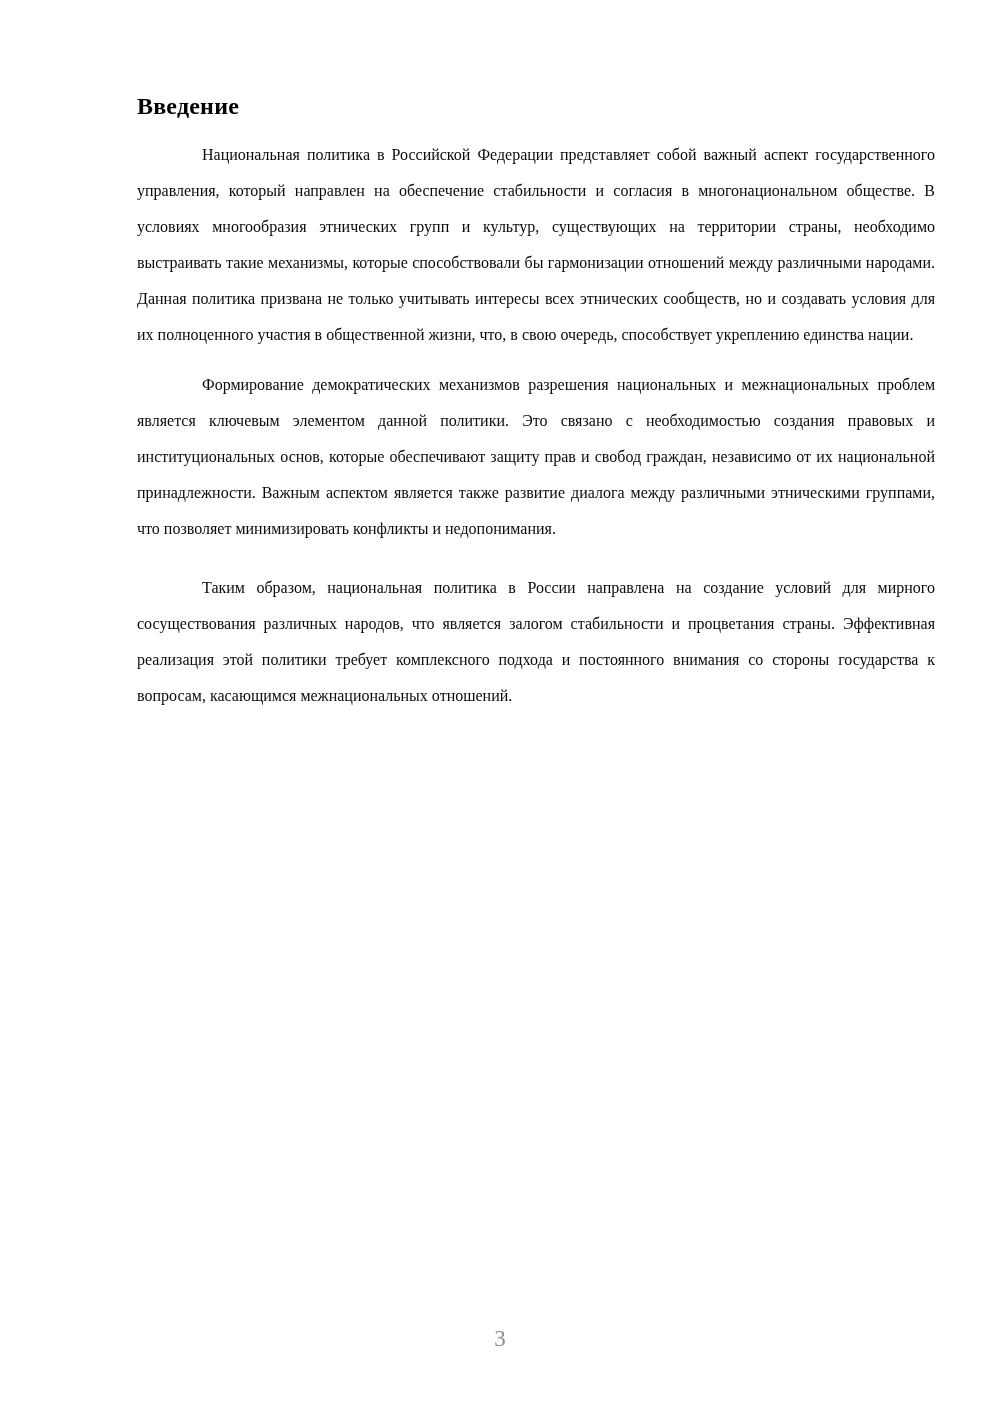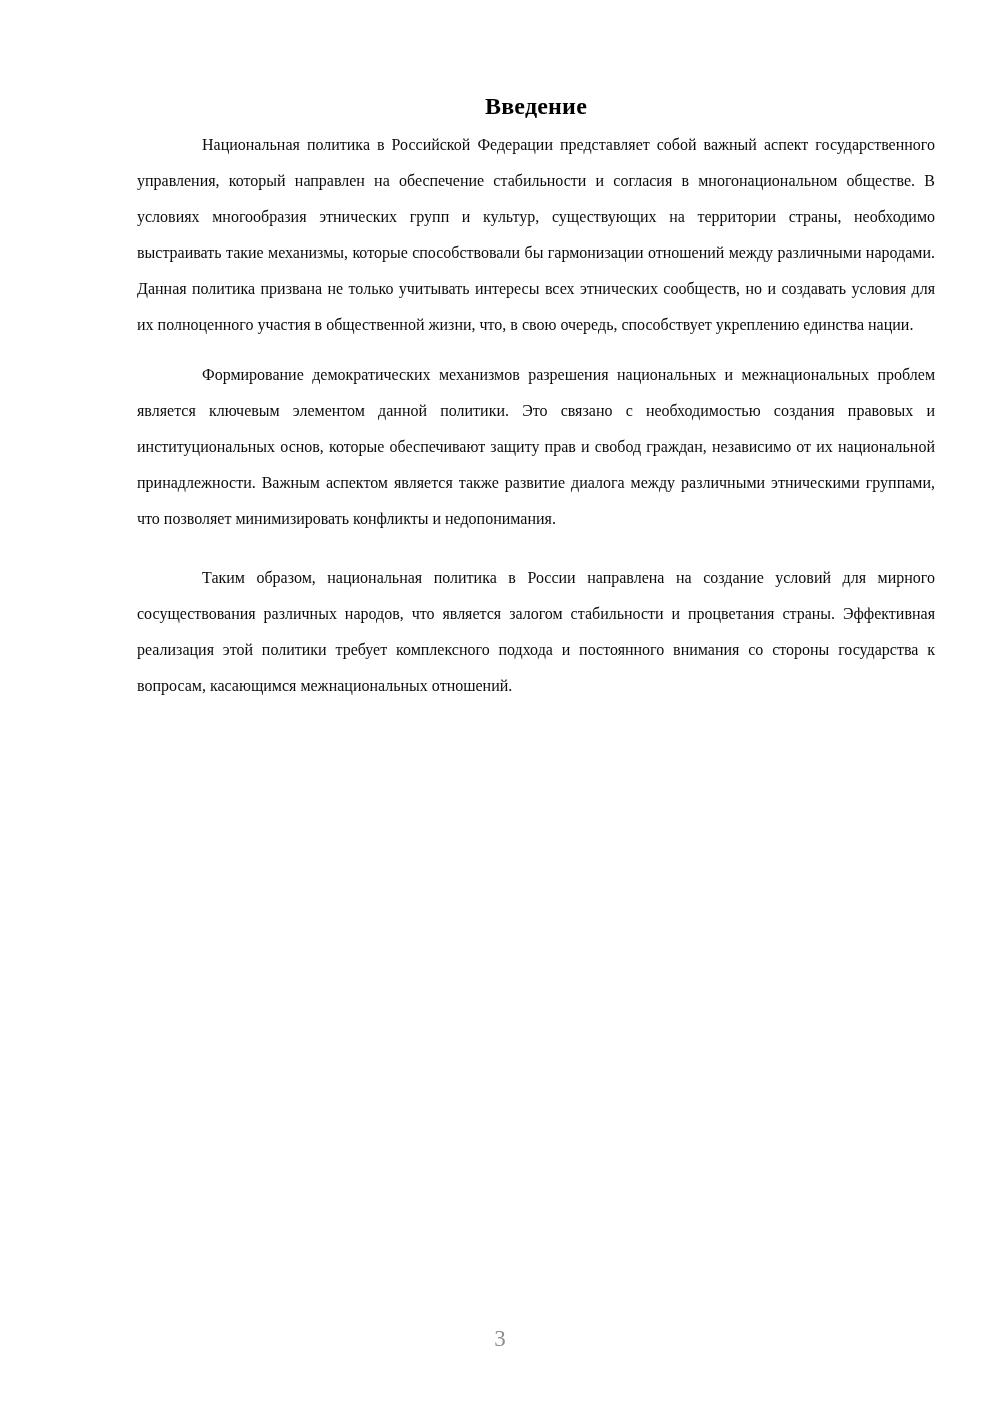--- a/index.html
+++ b/index.html
@@ -24,23 +24,23 @@
     left: 137px;
     top: 88px;
     width: 798px;
   }
 
   .doc-heading {
     font-family: "Liberation Serif", "DejaVu Serif", serif;
     font-size: 24px;
     font-weight: bold;
     color: #000000;
-    text-align: center;
+    text-align: left;
     line-height: 36px;
-    margin: 0 0 3px 0;
+    margin: 0 0 13px 0;
     letter-spacing: 0.2px;
   }
 
   .doc-paragraph {
     font-family: "Liberation Serif", "DejaVu Serif", serif;
     font-size: 16px;
     font-weight: normal;
     color: #0a0a0a;
     line-height: 36px;
     text-align: justify;

